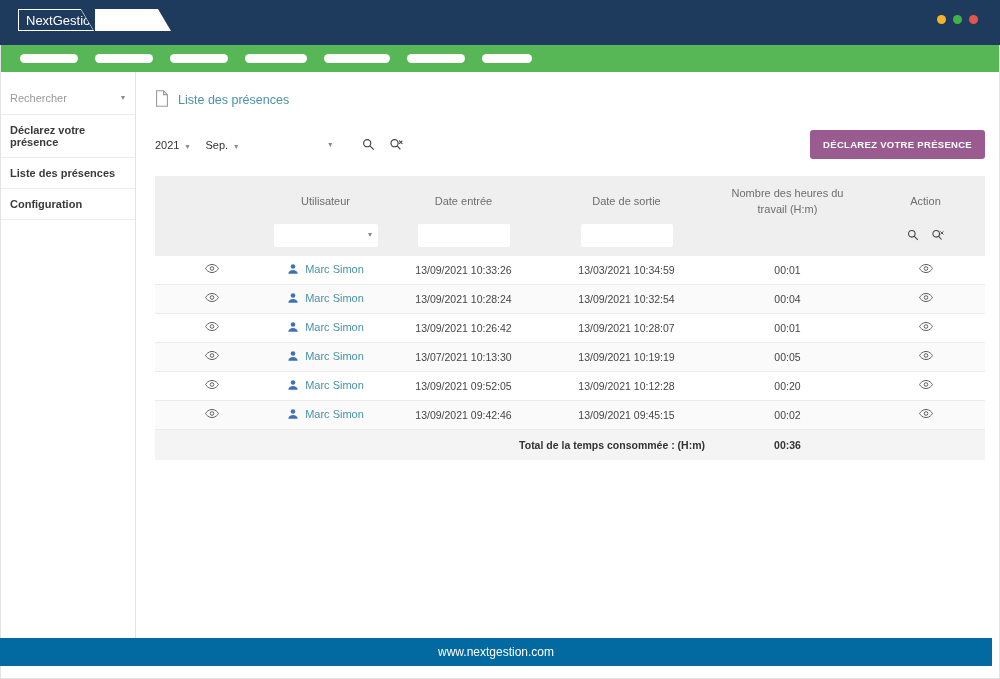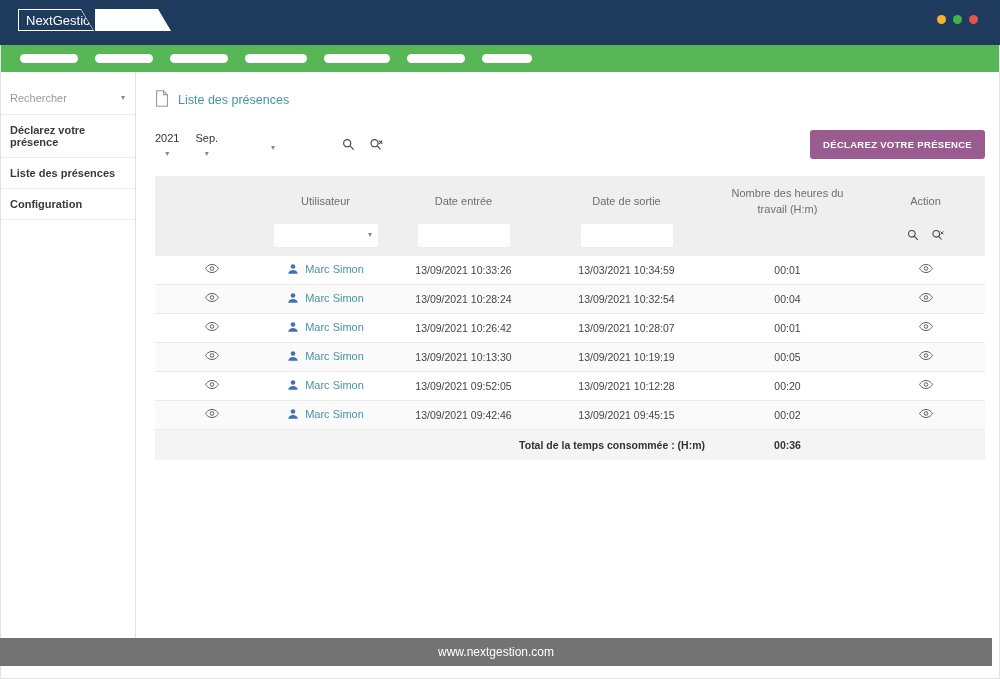--- a/index.html
+++ b/index.html
@@ -36,22 +36,22 @@
                  padding:20px 10px 10px 10px; color:#9a9a9a; font-size:11px;
                  border-bottom:1px solid #ececec; cursor:pointer; }
   .caret { color:#8a8a8a; font-size:8px; line-height:1; }
   .side-item { padding:9px 10px; font-size:11px; font-weight:bold; color:#3a3a3a;
                border-bottom:1px solid #ececec; cursor:pointer; }
 
   .main { flex:1; padding:18px 15px 0 19px; }
   .title-row { display:flex; align-items:center; gap:9px; color:#4a93a6; font-size:12.5px; }
 
   .filter-row { margin-top:20px; display:flex; align-items:center; }
-  .mini-select { display:flex; align-items:center; gap:6px; font-size:11px; color:#333;
-                 margin-right:16px; cursor:pointer;flex-direction:column; }
+  .mini-select { display:flex; align-items:flex-end; gap:6px; font-size:11px; color:#333;
+                 margin-right:16px; cursor:pointer; }
   .mini-select.wide { width:78px; justify-content:flex-end; }
   .icon-btn { margin-left:14px; cursor:pointer; display:inline-flex; align-items:center; }
   .declare-btn { margin-left:auto; background:#9a5c90; color:#fff; border:none;
                  font-family:inherit; font-size:9.5px; font-weight:bold; padding:9px 13px;
                  border-radius:3px; letter-spacing:.3px; cursor:pointer; }
 
   
   table { width:100%; margin-top:17px; border-collapse:collapse; table-layout:fixed; }
   thead th { background:#efefef; font-weight:normal; color:#6e6e6e; font-size:11px;
              padding:10px 14px 4px; line-height:1.45; vertical-align:middle; text-align:center; }
@@ -68,21 +68,21 @@
              border-bottom:1px solid #ebebeb; background:#fff; }
   tbody tr:nth-child(even) td { background:#fafafa; }
   .user-cell { display:inline-flex; align-items:flex-start; gap:6px; color:#4a93a6;
                font-size:11px; cursor:pointer; }
   .eye { cursor:pointer; display:inline-flex; }
   tfoot td { background:#f4f4f4; font-size:10.5px; font-weight:bold; color:#333; padding:9px 6px;margin-top:25px; }
   .total-label { text-align:right; padding-right:4px; }
   .total-value { text-align:center; }
 
   
-  .footer { position:absolute; left:0; right:8px; bottom:13px; height:28px; background:#737373;
+  .footer { position:absolute; left:0; right:8px; bottom:13px; height:28px; background:#0369a1;
             color:#fff; font-size:12px; display:flex; align-items:center; justify-content:center; }
 </style>
 </head>
 <body>
 
 <div class="titlebar">
   <div class="tab tab-ng">
     <div class="tab-ng-inner">
       <span>NextGestion</span>
     </div>
@@ -316,21 +316,21 @@
     </td>
     <td>
       <span class="user-cell">
         <svg width="12" height="12" viewBox="0 0 24 24">
                   <circle cx="12" cy="7" r="4.6" fill="#3f72b5"></circle>
                   <path d="M2.5 21.5c.8-4.8 4.8-7.3 9.5-7.3s8.7 2.5 9.5 7.3z" fill="#3f72b5"></path>
                 </svg>
         <span>Marc Simon</span>
       </span>
     </td>
-    <td>13/09/2021 10:13:30</td>
+    <td>13/07/2021 10:13:30</td>
     <td>13/09/2021 10:19:19</td>
     <td>00:05</td>
     <td>
       <span class="eye">
         <svg width="14" height="11" viewBox="0 0 24 18">
                   <path d="M12 2C6 2 1.7 7.2 1 9c.7 1.8 5 7 11 7s10.3-5.2 11-7c-.7-1.8-5-7-11-7z" fill="none" stroke="#555" stroke-width="1.6"></path>
                   <circle cx="12" cy="9" r="3.1" fill="none" stroke="#555" stroke-width="1.6"></circle>
                 </svg>
       </span>
     </td>

